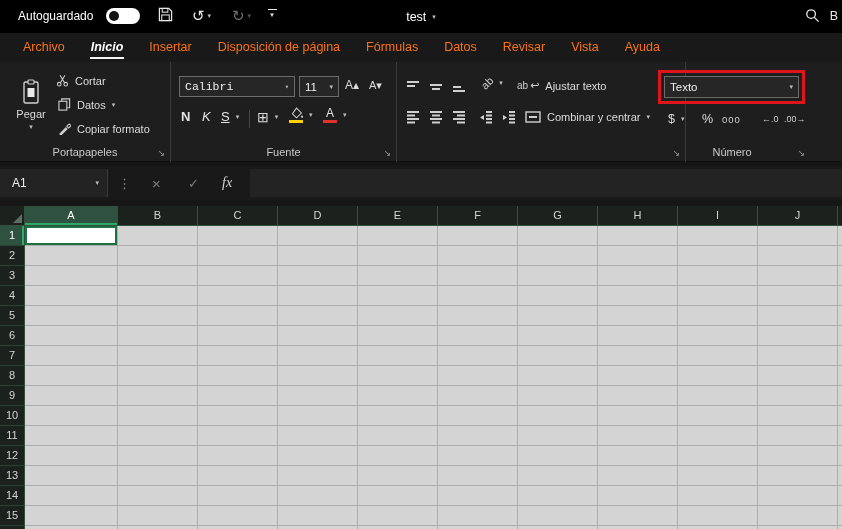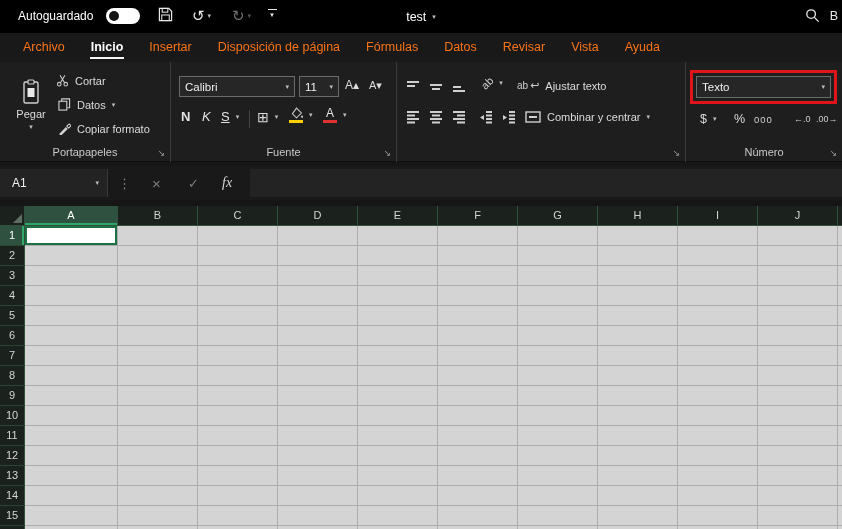--- a/index.html
+++ b/index.html
@@ -24,31 +24,31 @@
   .disabled .tb-chev { color:#575757; }
   .qat { position:absolute; left:266px; top:9px; display:flex; flex-direction:column; align-items:center; width:12px; }
   .qat-line { width:9px; border-top:1.5px solid #e8e8e8; margin-bottom:1px; }
   .qat .chev { color:#e8e8e8; }
   .doc-title { position:absolute; left:50%; top:0; transform:translateX(-50%); height:33px; display:flex; align-items:center; gap:6px; font-size:12.5px; color:#fff; }
   .search-area { position:absolute; right:4px; top:8px; display:flex; align-items:center; gap:10px; color:#e8e8e8; font-size:12.5px; }
 
   
   .tabrow { position:absolute; left:0; top:33px; width:842px; height:29px; background:#191919; display:flex; padding-left:10px; }
   .tab { position:relative; padding:0 13px; line-height:29px; font-size:12.5px; color:#f97316; cursor:default; white-space:nowrap; }
-  .tab.active { font-weight:700; color:#fff; }
+  .tab.active { font-weight:700; color:#fff;font-style:italic; }
   .tab.active::after { content:""; position:absolute; left:12px; right:12px; bottom:3px; height:2.5px; background:#f5f5f5; }
 
   
   .ribbon { position:absolute; left:0; top:62px; width:842px; height:100px; background:#1e1e1e; border-bottom:1px solid #0d0d0d; }
   .rgroup { position:absolute; top:0; height:100px; border-right:1px solid #3a3a3a; }
   .rgroup:last-child { border-right:none; }
   .g-clip   { left:0;    width:171px; }
   .g-font   { left:171px; width:226px; }
   .g-align  { left:397px; width:289px; }
-  .g-num    { left:686px; width:156px; }
+  .g-num    { left:654px; width:156px; }
   .group-label { position:absolute; left:0; right:0; bottom:4px; text-align:center; font-size:11px; color:#c9c9c9; }
   .launcher { position:absolute; right:5px; bottom:4px; font-size:9px; color:#9a9a9a; line-height:10px; }
 
   .rbtn { position:absolute; display:flex; align-items:center; gap:6px; font-size:11px; color:#dcdcdc; white-space:nowrap; }
   .rbtn svg { flex:none; }
 
   
   .paste-btn { position:absolute; left:8px; top:6px; width:46px; height:74px; display:flex; flex-direction:column; align-items:center; justify-content:center; gap:3px; color:#dcdcdc; font-size:11px; }
 
   
@@ -184,21 +184,21 @@
           <path d="M9.5 4.5 l2.5-2.5 2 2 -2.5 2.5 z" fill="none" stroke="#cfcfcf" stroke-width="1.1"></path>
         </svg>
         <span>Copiar formato</span>
       </div>
 
       <div class="group-label">Portapapeles</div>
       <div class="launcher">↘</div>
     </div>
 
     <div class="rgroup g-font">
-      <div class="combo" style="left:8px; top:14px; width:116px;">
+      <div class="combo" style="left:8px; top:14px; width:116px;font-family:Liberation Mono, monospace;">
         <span class="val">Calibri</span>
         <span class="chev">▾</span>
       </div>
       <div class="combo" style="left:128px; top:14px; width:40px;">
         <span class="val">11</span>
         <span class="chev">▾</span>
       </div>
       <div class="rbtn" style="left:174px; top:16px; font-size:12px;">
         <span>A▴</span>
       </div>

